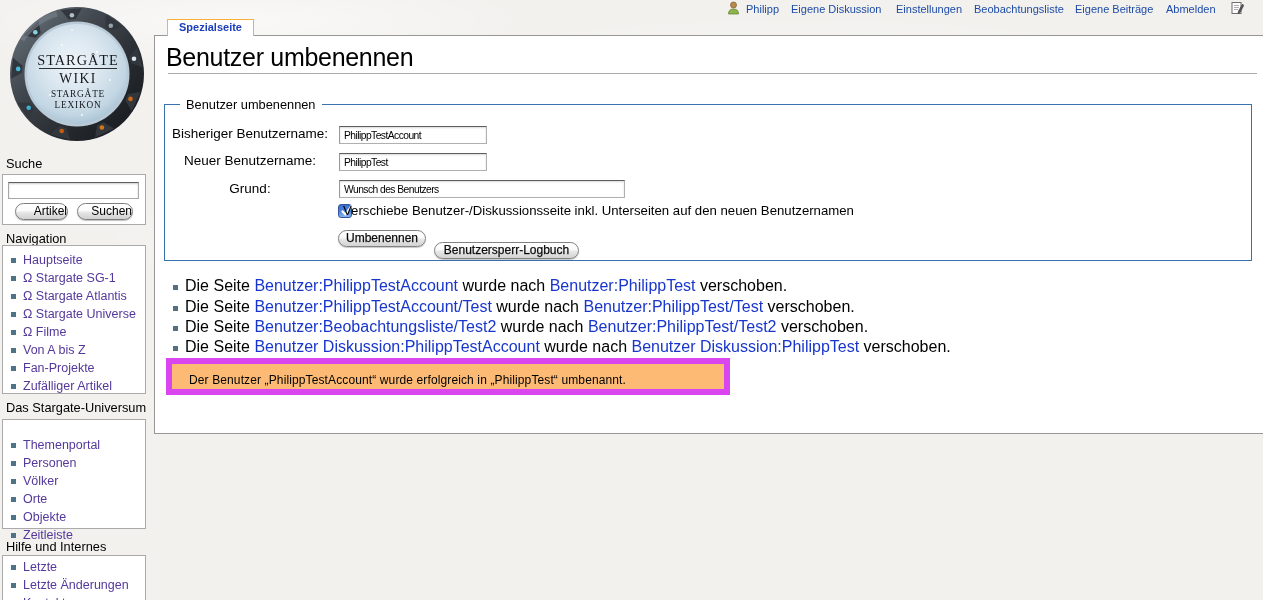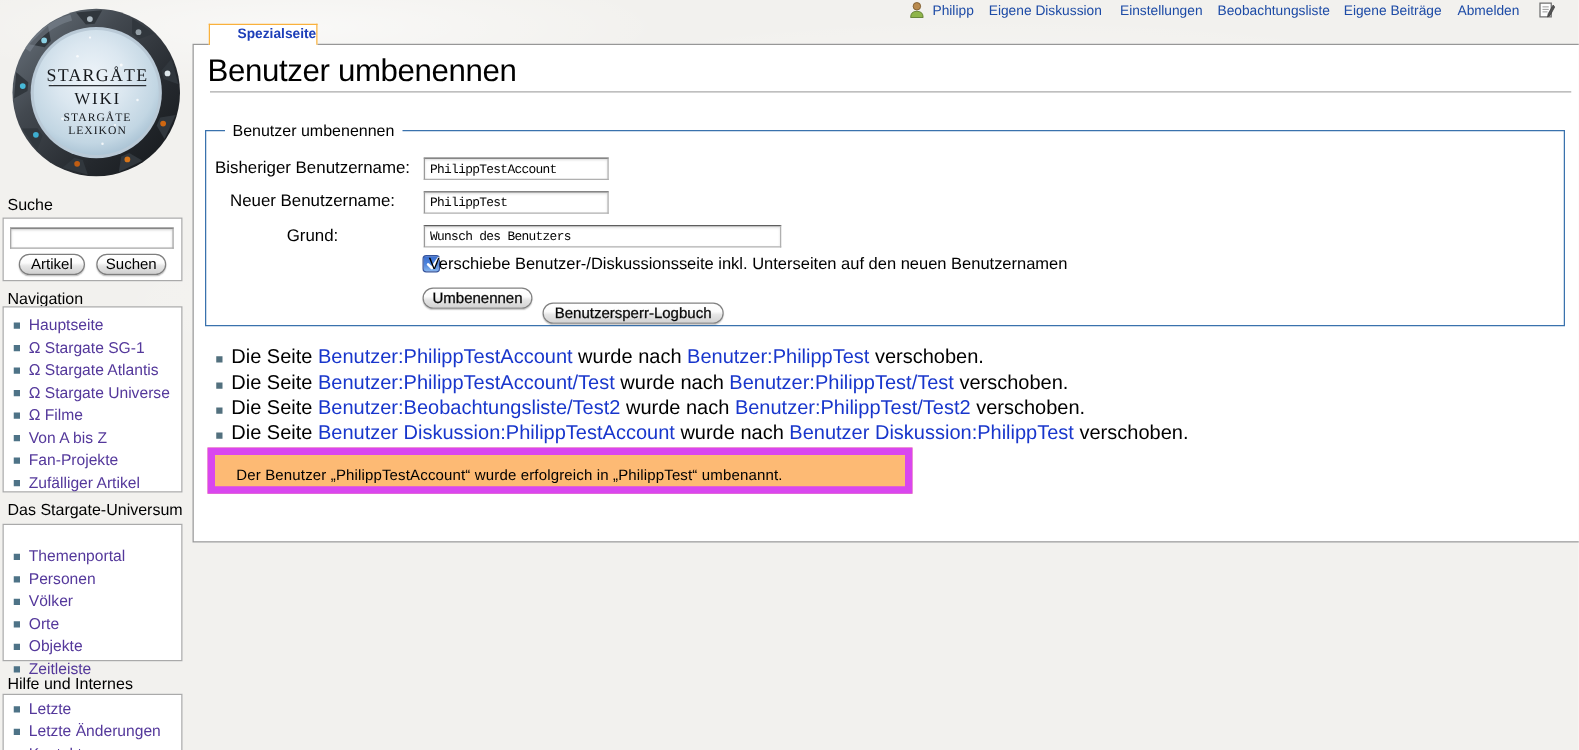--- a/index.html
+++ b/index.html
@@ -12,31 +12,31 @@
  radial-gradient(ellipse 500px 90px at 430px 240px, rgba(255,255,255,.35), transparent 70%),
  radial-gradient(ellipse 700px 140px at 1000px 330px, rgba(255,255,255,.28), transparent 70%);}
 .abs{position:absolute}
 a{text-decoration:none}
 
 .plink{position:absolute;top:2.5px;font-size:11px;color:#1d4ba6;white-space:nowrap}
 
 #content{position:absolute;left:154px;top:35px;width:1120px;height:399px;
 background:#fff;border:1px solid #979797}
 #tab{position:absolute;left:167px;top:19px;width:87px;height:17px;background:#fff;
-border:1px solid #f9b13c;border-bottom:none;text-align:right;
+border:1px solid #f9b13c;border-bottom:none;text-align:center;
 font-size:11px;font-weight:bold;color:#1c3eb8;line-height:15px}
 #h1t{position:absolute;left:166px;top:43px;font-size:25px;letter-spacing:-.3px;line-height:28px;color:#000}
 #h1rule{position:absolute;left:168px;top:73px;width:1089px;height:0;border-top:1px solid #aaa}
 
 #fset{position:absolute;left:164px;top:104px;width:1088px;height:157px;border:1px solid #3a72ad}
 #legend{position:absolute;left:180px;top:97px;background:#fff;padding:0 6px;font-size:12.8px}
 .flabel{position:absolute;width:176px;text-align:center;font-size:13.5px;color:#000}
 .inp{position:absolute;background:#fff;border:1px solid #b0b0b0;border-top-color:#5e5e5e;
 border-left-color:#9a9a9a;box-shadow:inset 0 1px 2px rgba(0,0,0,.15);
-font-family:Liberation Mono, monospace;font-size:10.3px;letter-spacing:-.55px;color:#000;
+font-family:Liberation Sans, sans-serif;font-size:10.3px;letter-spacing:-.55px;color:#000;
 padding:3px 0 0 4px;white-space:nowrap;overflow:hidden}
 .macbtn{position:absolute;border:1px solid #818181;border-radius:9px;
 background:linear-gradient(180deg,#ffffff 0%,#fbfbfb 42%,#e6e6e6 58%,#d3d3d3 100%);
 box-shadow:0 1px 1px rgba(0,0,0,.22);text-align:center;font-size:12px;color:#000;-webkit-text-stroke:.25px #222}
 #cbox{position:absolute;left:338px;top:204px;width:14px;height:14px;border-radius:3px;
 border:1px solid #34539c;background:linear-gradient(180deg,#3a6fd0 0%,#4f85dd 55%,#85b4ee 100%)}
 #cbox svg{position:absolute;left:0px;top:-2px}
 #cblabel{position:absolute;left:343px;top:203px;font-size:13.2px}
 
 .li{position:absolute;font-size:16px;white-space:nowrap}
@@ -50,21 +50,21 @@
 .pbox{position:absolute;left:2px;width:144px;background:#fff;border:1px solid #aaa}
 .pbox .it{position:relative;height:18px;line-height:18px;font-size:12.5px;white-space:nowrap}
 .pbox .it a{color:#54389b}
 .pbox .it i{position:absolute;left:8px;top:7px;width:5px;height:5px;background:#4e7387}
 .pbox .it span{position:absolute;left:20px;top:0}
 #searchbox{position:absolute;left:2px;top:174px;width:144px;height:51px;background:#fff;border:1px solid #aaa}
 #searchinput{position:absolute;left:5px;top:7px;width:131px;height:17px;background:#fff;
 border:1px solid #a8a8a8;border-top-color:#5f5f5f;box-shadow:inset 0 1px 2px rgba(0,0,0,.2)}
 .sbtn{position:absolute;top:28px;height:17px;border:1px solid #7e7e7e;border-radius:9px;
 background:linear-gradient(180deg,#ffffff 0%,#fbfbfb 42%,#e6e6e6 58%,#d0d0d0 100%);
-box-shadow:0 1px 1px rgba(0,0,0,.25);text-align:center;font-size:12px;line-height:15px;color:#000}
+box-shadow:0 1px 1px rgba(0,0,0,.25);text-align:right;font-size:12px;line-height:15px;color:#000}
 </style></head>
 <body>
 <div id="swirls"></div>
 
 <svg class="abs" style="left:2px;top:0px" width="150" height="150" viewBox="0 0 150 150">
 <defs>
 <radialGradient id="gin" cx="46%" cy="38%" r="70%">
 <stop offset="0%" stop-color="#eef4f9"></stop>
         <stop offset="40%" stop-color="#dbe7f0"></stop>
 <stop offset="75%" stop-color="#c2d6e3"></stop>

